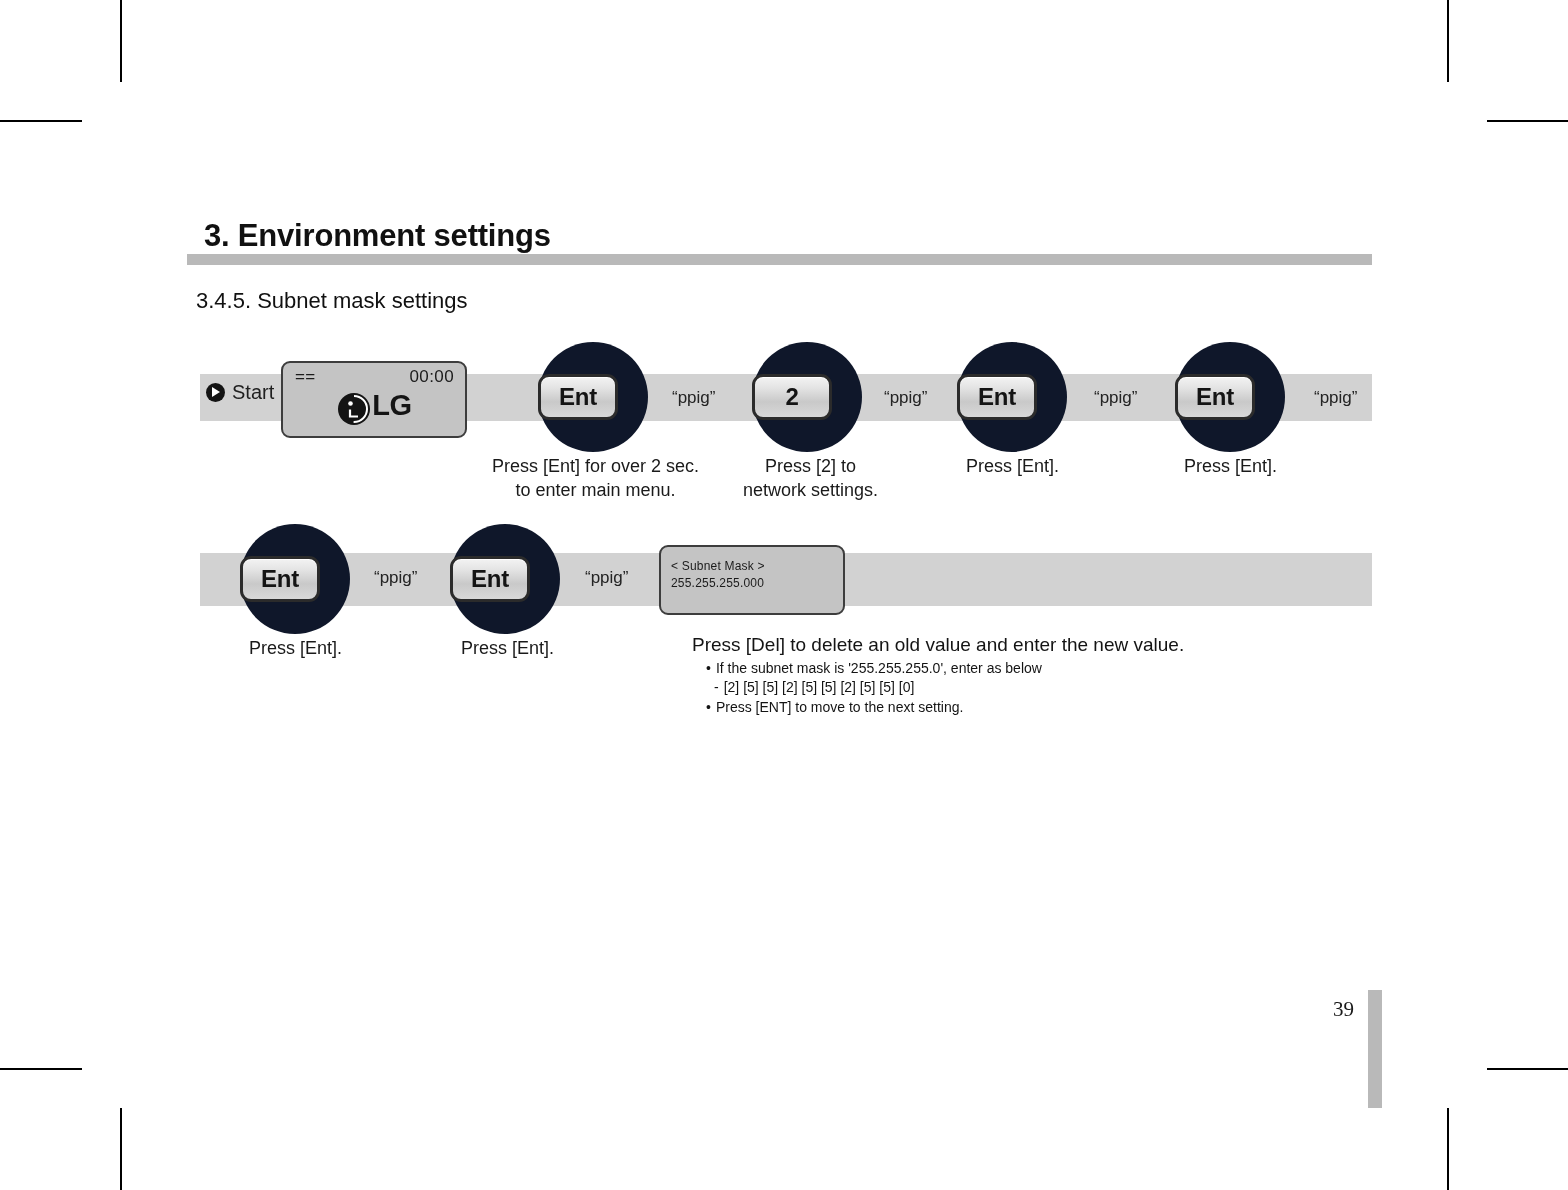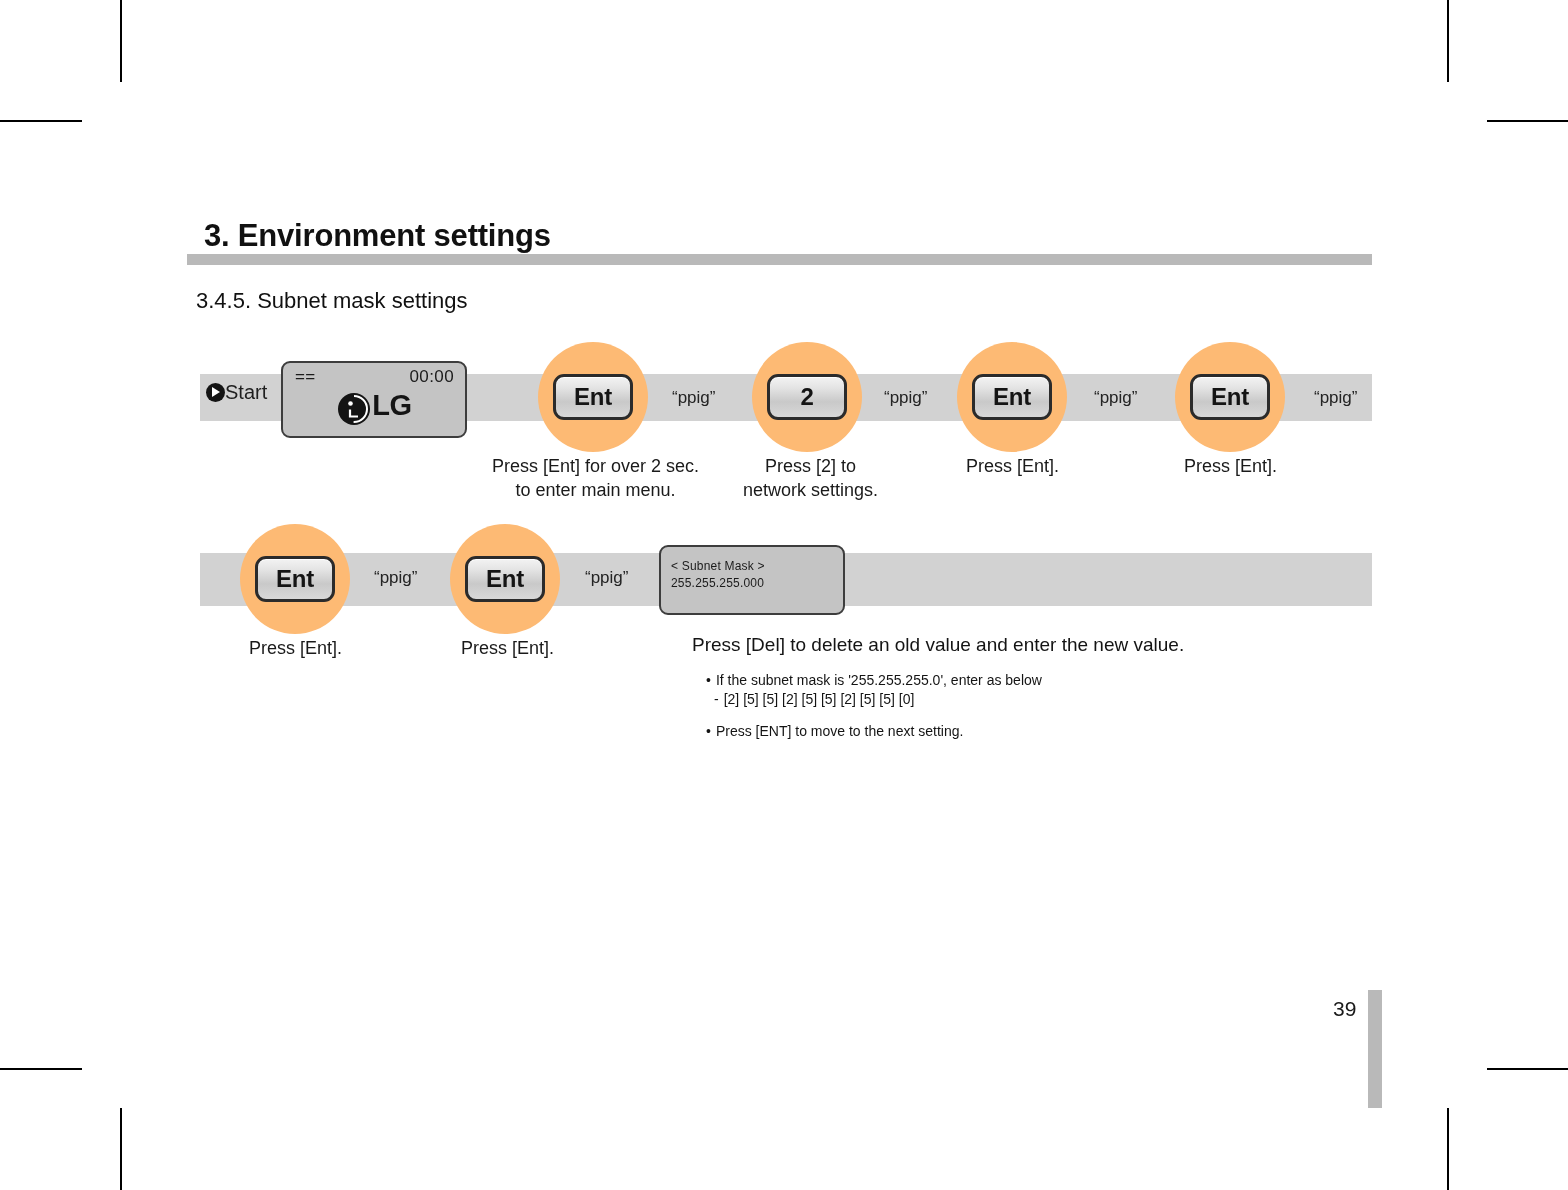--- a/index.html
+++ b/index.html
@@ -70,20 +70,21 @@
   .band-1 { left: 200px; top: 374px; width: 1172px; height: 47px; }
   .band-2 { left: 200px; top: 553px; width: 1172px; height: 53px; }
 
   
   .start-marker {
     position: absolute;
     left: 206px;
     top: 382px;
     display: flex;
     align-items: center;
+    gap: 7px;
   }
   .start-icon {
     width: 19px;
     height: 19px;
     border-radius: 50%;
     background: #141414;
     position: relative;
     flex: 0 0 auto;
   }
   .start-icon::after {
@@ -165,24 +166,23 @@
     color: #1b1b1b;
     letter-spacing: 0.2px;
   }
 
   
   .node {
     position: absolute;
     width: 110px;
     height: 110px;
     border-radius: 50%;
-    background: #fdba74;
+    background: #0f172a;
     display: flex;
     align-items: center;
-    justify-content: center;
   }
   .key {
     width: 80px;
     height: 46px;
     border-radius: 11px;
     border: 3px solid #2b2b2b;
     box-sizing: border-box;
     background: linear-gradient(to bottom, #f3f3f3 0%, #e3e3e3 28%, #c9c9c9 62%, #d8d8d8 100%);
     display: flex;
     align-items: center;
@@ -223,21 +223,21 @@
     width: 620px;
   }
   .note-head {
     font-size: 19px;
     color: #141414;
     white-space: nowrap;
   }
   .note-bullet {
     font-size: 14px;
     color: #141414;
-    margin-top: 16px;
+    margin-top: 4px;
     padding-left: 14px;
     white-space: nowrap;
   }
   .note-bullet::before {
     content: "\2022";
     margin-right: 5px;
   }
   .note-sub {
     font-size: 14px;
     color: #141414;
@@ -250,20 +250,21 @@
     margin-right: 5px;
   }
 
   
   .page-number {
     position: absolute;
     left: 1333px;
     top: 997px;
     font-size: 21px;
     color: #1a1a1a;
+    font-family: Liberation Serif, serif;
   }
   .page-bar {
     position: absolute;
     left: 1368px;
     top: 990px;
     width: 14px;
     height: 118px;
     background: #b9b9b9;
   }
 </style>

